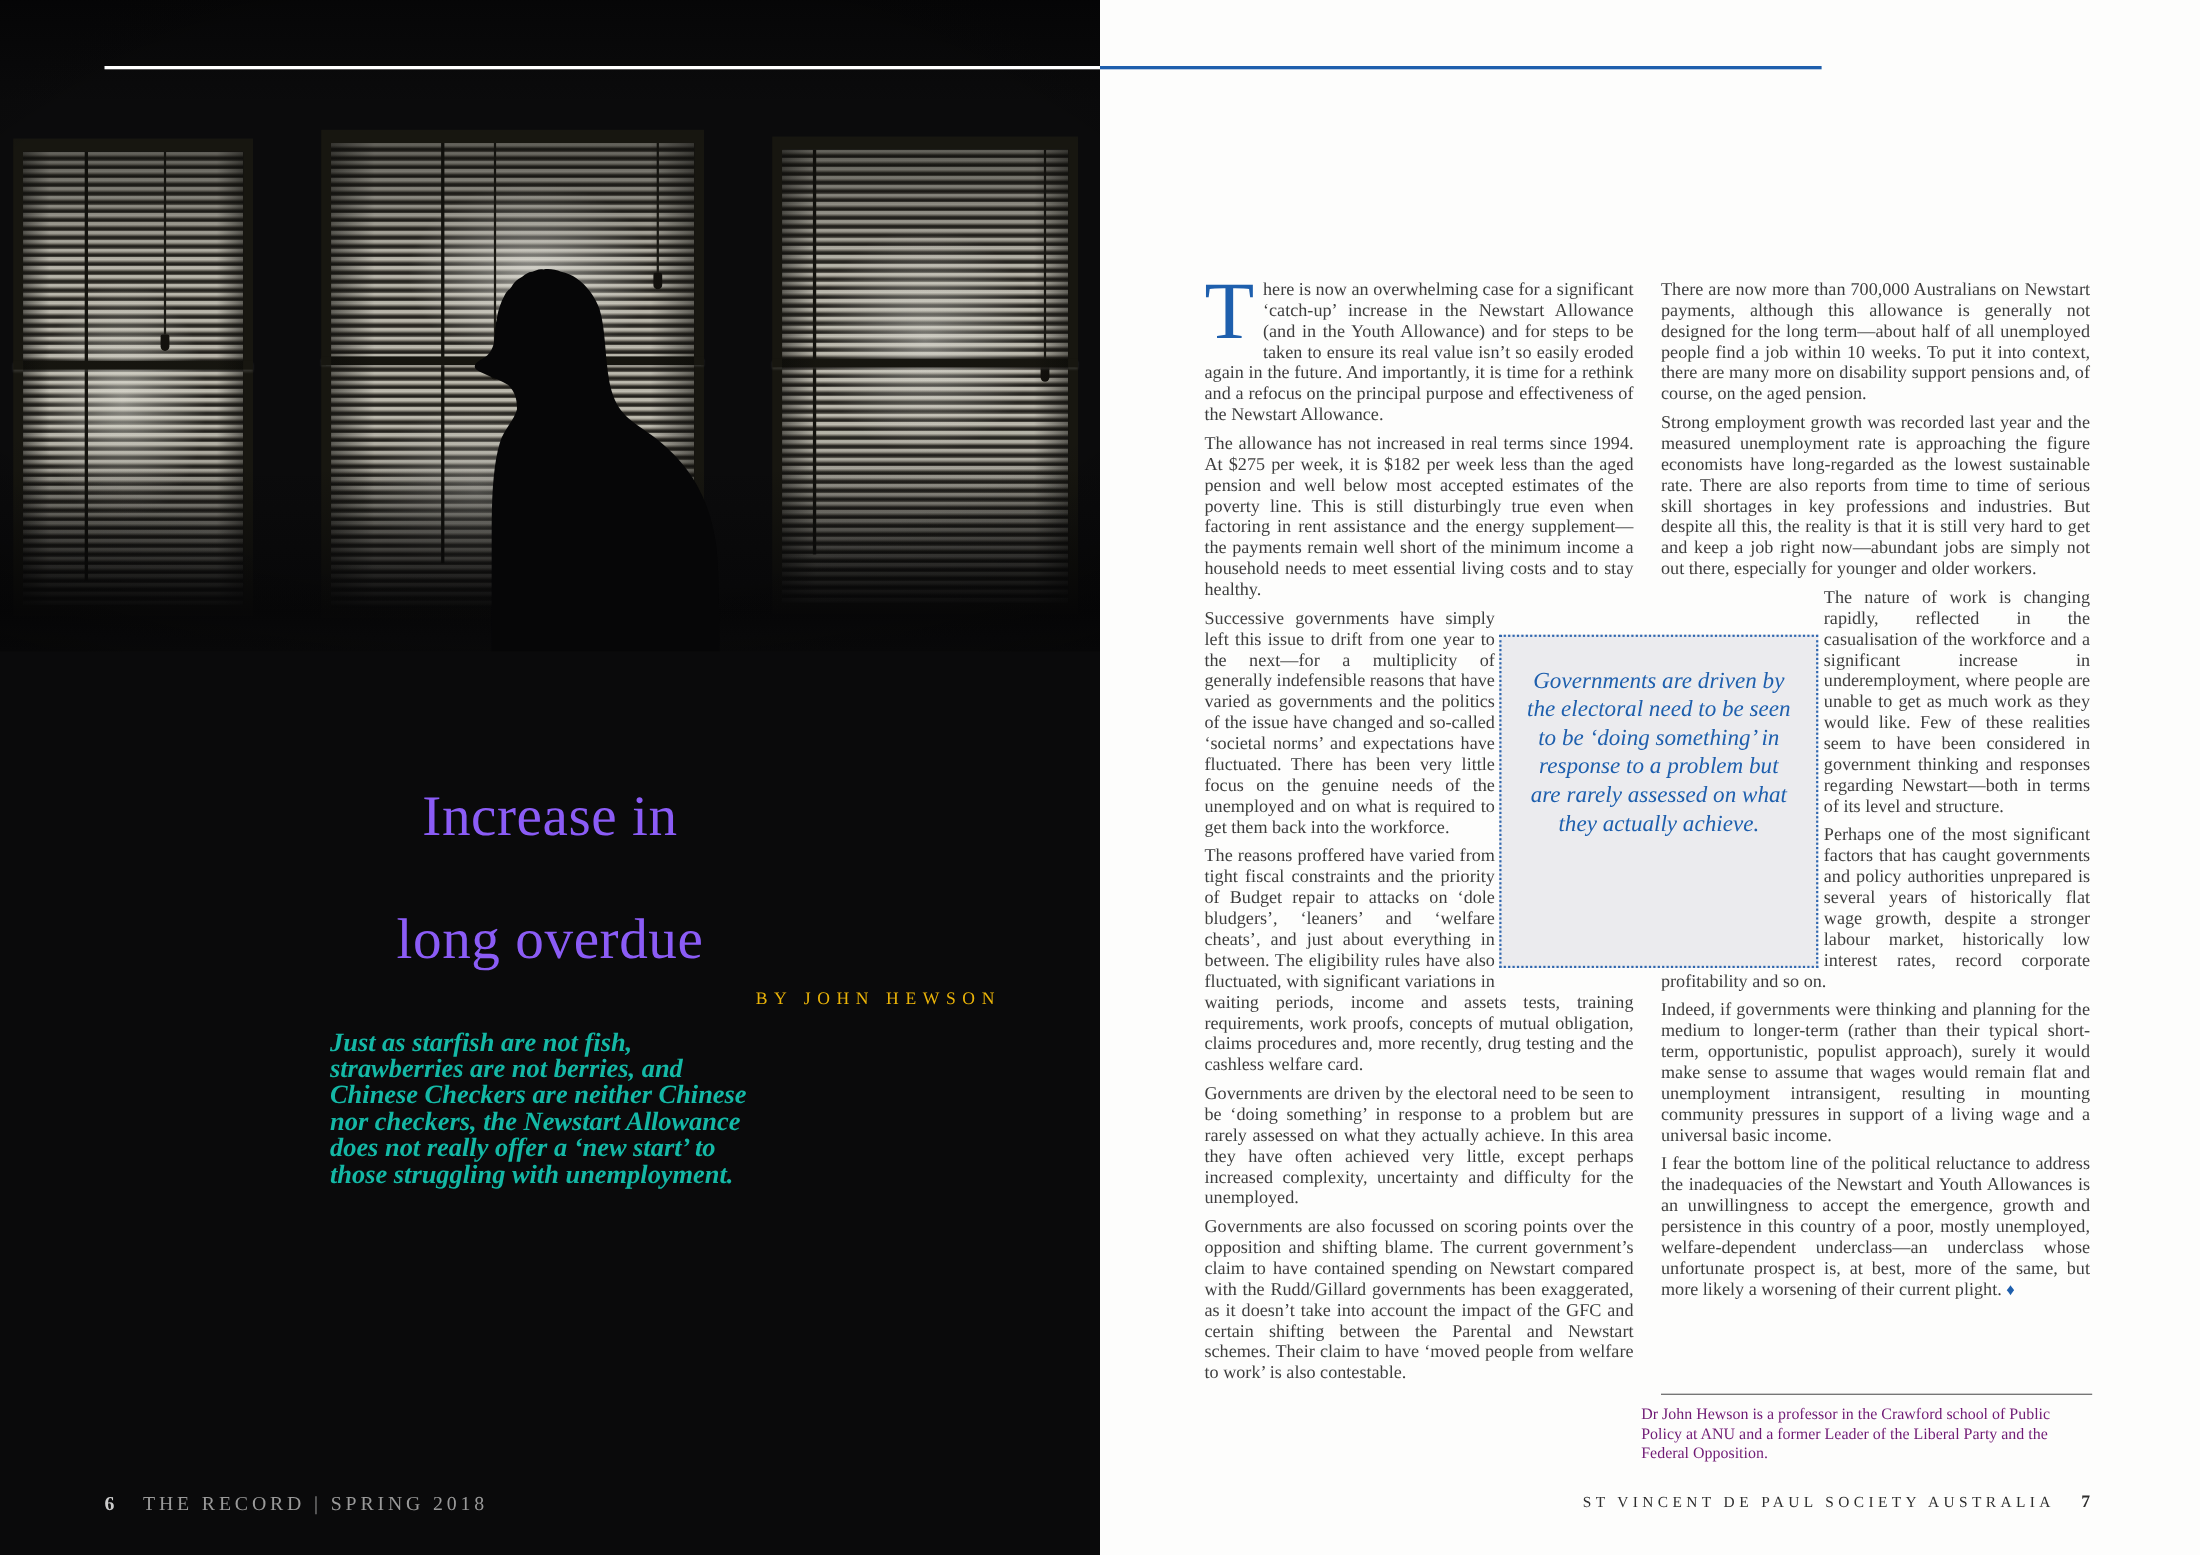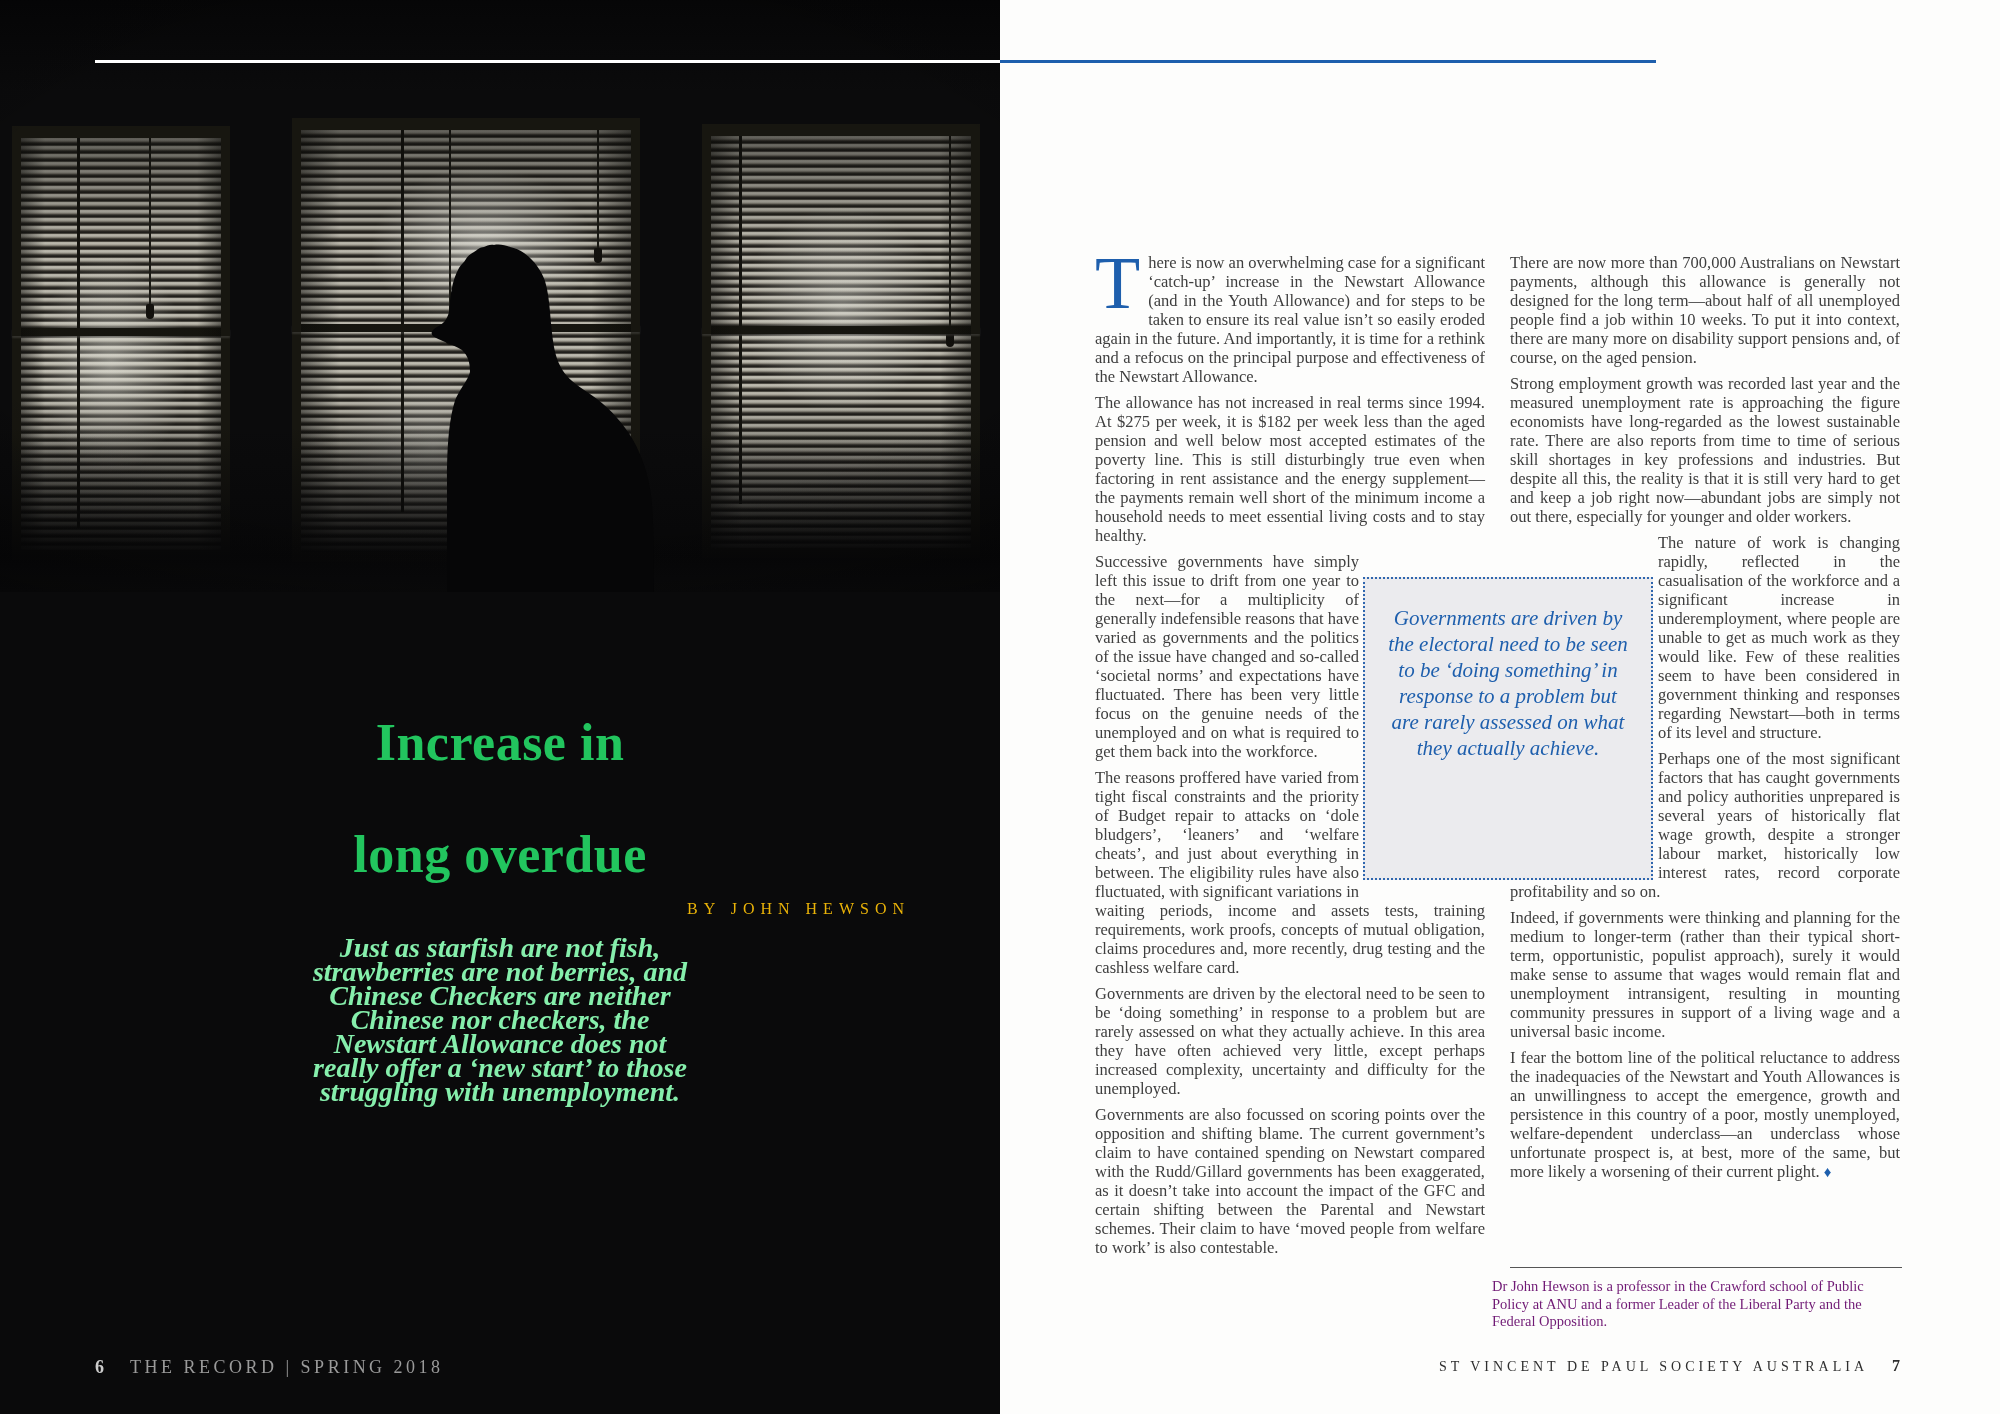--- a/index.html
+++ b/index.html
@@ -20,26 +20,26 @@
                      linear-gradient(90deg,rgba(8,8,6,0.50),rgba(8,8,6,0) 12%,rgba(8,8,6,0) 88%,rgba(8,8,6,0.50));}
   .sash{position:absolute;left:-9px;right:-9px;top:46%;height:8px;background:#171610;box-shadow:0 2px 2px rgba(255,255,255,0.12);}
   .rod{position:absolute;top:0;width:3px;background:#15140f;}
   .cord{position:absolute;top:0;width:2px;background:#1d1c16;}
   .tassel{position:absolute;left:-3px;bottom:-15px;width:8px;height:15px;background:#14120e;border-radius:2px 2px 4px 4px;}
   .photo-vignette{position:absolute;inset:0;pointer-events:none;
           background:radial-gradient(ellipse 120% 95% at 50% 45%, rgba(0,0,0,0) 45%, rgba(0,0,0,0.5) 88%),
                      linear-gradient(180deg, rgba(5,5,6,0.85) 0%, rgba(0,0,0,0) 16%, rgba(0,0,0,0) 72%, rgba(7,7,8,0.92) 94%, #0a0a0b 100%);}
   .silhouette{position:absolute;left:0;top:0;}
   .rule-left{position:absolute;left:95px;right:0;top:60px;height:3px;background:#ffffff;}
-  .cover-title{position:absolute;left:90px;width:820px;top:680px;text-align:center;color:#22c55e;
-               font-size:52px;line-height:56px;font-weight:700;letter-spacing:0.5px;}
+  .cover-title{position:absolute;left:90px;width:820px;top:680px;text-align:center;color:#8b5cf6;
+               font-size:52px;line-height:56px;font-weight:400;letter-spacing:0.5px;}
   .cover-byline{position:absolute;left:90px;width:820px;top:900px;text-align:right;color:#eab308;
                font-size:16px;letter-spacing:6px;}
-  .standfirst{position:absolute;left:300px;width:400px;top:936px;text-align:center;color:#86efac;
-               font-size:28px;line-height:24px;font-weight:bold;font-style:italic;}
+  .standfirst{position:absolute;left:300px;width:400px;top:936px;color:#14b8a6;
+               font-size:24px;line-height:24px;font-weight:bold;font-style:italic;}
   .footer-left{position:absolute;left:95px;top:1357px;color:#9a9a9a;font-size:18px;letter-spacing:3.5px;}
   .footer-left .pgnum{color:#cccccc;font-weight:bold;margin-right:26px;letter-spacing:0;}
   
   .page-right{position:absolute;left:1000px;top:0;width:1000px;height:1414px;background:#fdfdfc;}
   .rule-blue{position:absolute;left:0;top:60px;width:656px;height:3px;background:#1e5fad;}
   .header-row{position:absolute;top:36px;right:93px;height:42px;display:flex;align-items:center;}
   .header-author{font-size:17px;letter-spacing:6px;color:#2e2e2e;}
   .header-sep{font-size:22px;color:#1e5fad;margin:0 10px 0 14px;font-weight:400;transform:translateY(-1px);}
   .header-section{font-size:19px;font-style:italic;color:#1e5fad;}
   .cols{position:absolute;left:95px;top:253px;width:810px;display:flex;gap:25px;}

